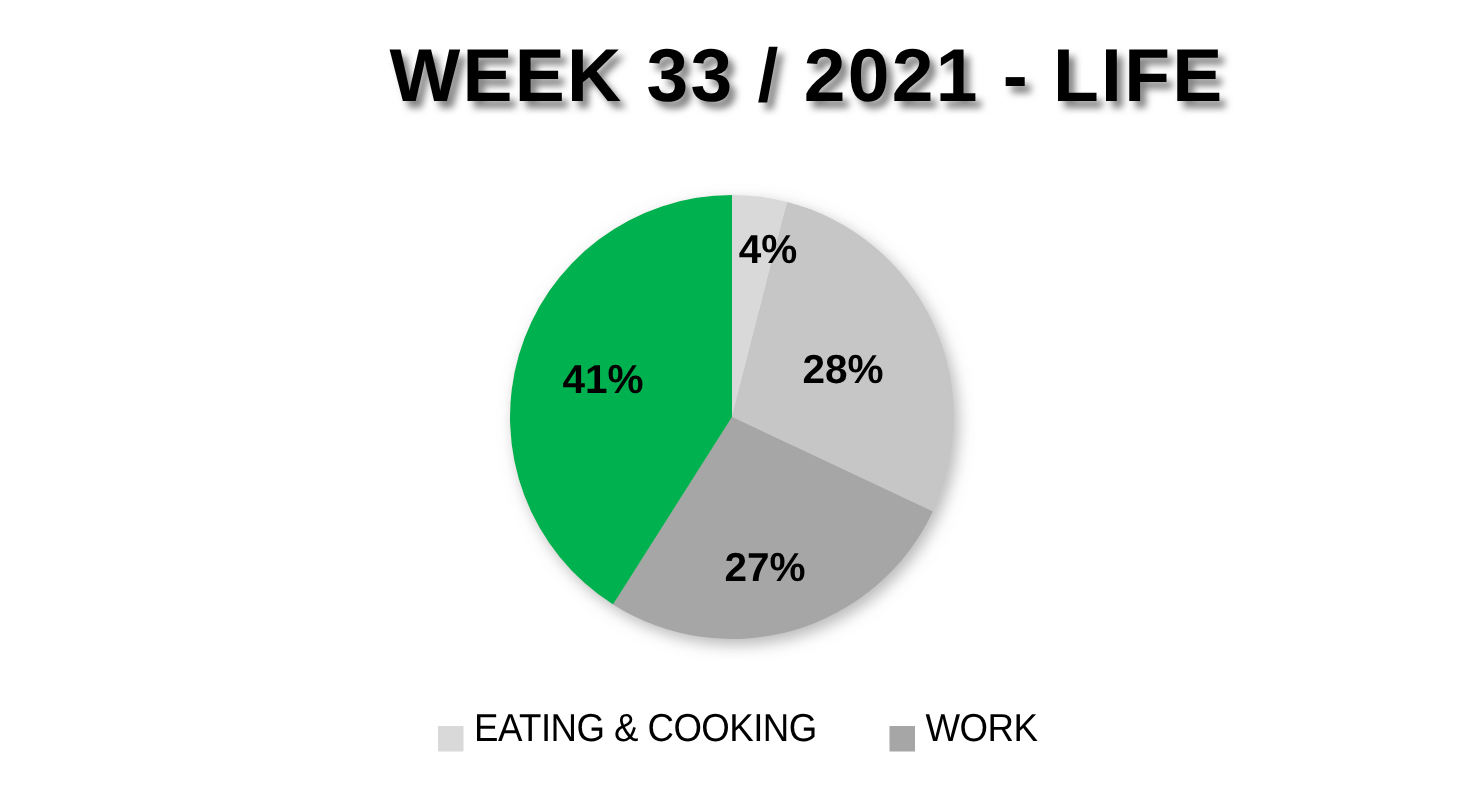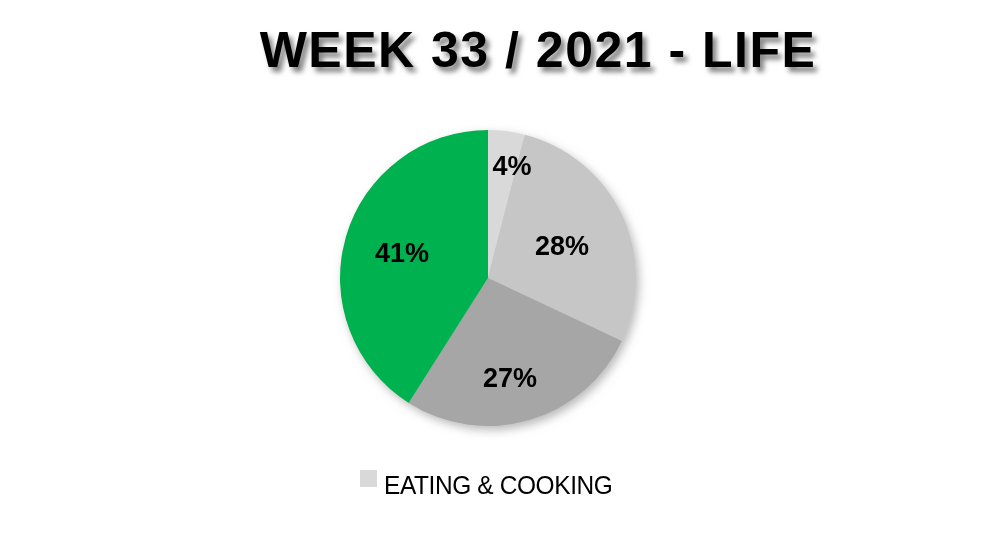--- a/index.html
+++ b/index.html
@@ -62,21 +62,21 @@
     width: 988px;
     display: flex;
     flex-direction: row;
     align-items: center;
     justify-content: center;
     gap: 34px;
   }
   .legend-item {
     display: flex;
     flex-direction: row;
-    align-items: flex-start;
+    align-items: flex-end;
     gap: 7px;
   }
   .legend-swatch {
     width: 17px;
     height: 17px;
     flex: 0 0 auto;
     display: block;
   }
   .legend-label {
     font-family: "Liberation Sans", sans-serif;
@@ -120,17 +120,21 @@
   </div>
 
   <div class="legend">
 
     <div class="legend-item">
       <span class="legend-swatch" style="background: rgb(217, 217, 217);"></span>
       <span class="legend-label">EATING &amp; COOKING</span>
     </div>
 
 
+    <div class="legend-item">
+      <span class="legend-swatch" style="background: rgb(166, 166, 166);"></span>
+      <span class="legend-label">WORK</span>
+    </div>
 
 
   </div>
 
 </div>
 
 </body></html>

